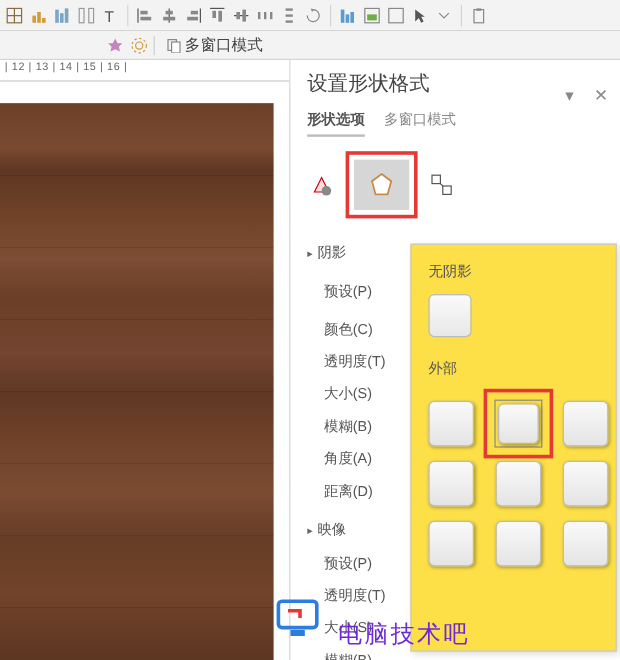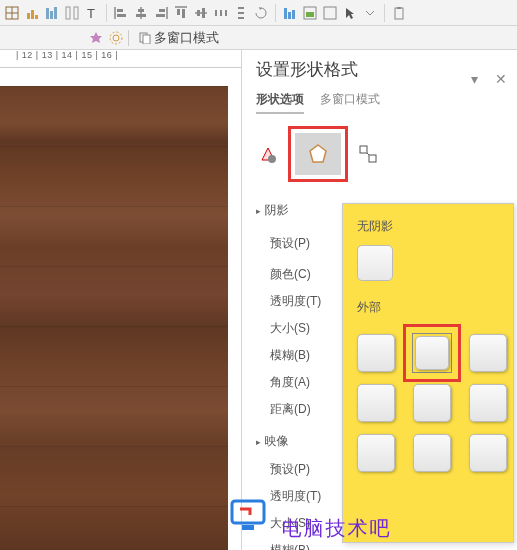--- a/index.html
+++ b/index.html
@@ -9,21 +9,21 @@
     .tb-icon{width:16px;height:16px;display:flex;align-items:center;justify-content:center;}
     .tb-sep{width:1px;height:18px;background:#d4d4d4;margin:0 2px;}
     
     .secondbar{height:24px;background:#f3f3f3;border-bottom:1px solid #d4d4d4;display:flex;align-items:center;padding-left:88px;gap:4px;}
     .sb-icon{width:16px;height:16px;display:flex;align-items:center;justify-content:center;}
     .sb-btn{padding:2px 6px;font-size:13px;color:#444;display:flex;align-items:center;gap:3px;}
     
     .main{display:flex;height:500px;}
     
     .leftpane{width:241px;position:relative;}
-    .ruler{height:18px;background:#fff;border-bottom:1px solid #ccc;font-size:9px;color:#666;padding-left:16px;white-space:nowrap;overflow:hidden;letter-spacing:0.5px;}
+    .ruler{height:18px;background:#fff;border-bottom:1px solid #ccc;font-size:9px;color:#666;padding-left:4px;white-space:nowrap;overflow:hidden;letter-spacing:0.5px;}
     .wood{position:absolute;top:36px;left:0;width:228px;height:464px;background:
       linear-gradient(180deg,#6b4028 0%,#7a4a30 8%,#5e3722 12%,#704228 20%,#7d4d34 28%,#6a3f27 35%,#744530 45%,#5f3823 52%,#6e4129 60%,#7b4b32 70%,#663d26 78%,#714329 88%,#5d3621 100%),
       repeating-linear-gradient(180deg,rgba(0,0,0,0.1) 0,rgba(0,0,0,0.1) 1px,transparent 1px,transparent 60px);
       background-blend-mode:multiply;
     }
     
     .rightpane{width:276px;border-left:1px solid #d4d4d4;background:#fff;}
     .panel-header{display:flex;align-items:flex-end;justify-content:space-between;padding:8px 12px 4px 14px;}
     .panel-title{font-size:17px;color:#444;}
     .panel-ctrls{display:flex;gap:14px;}

